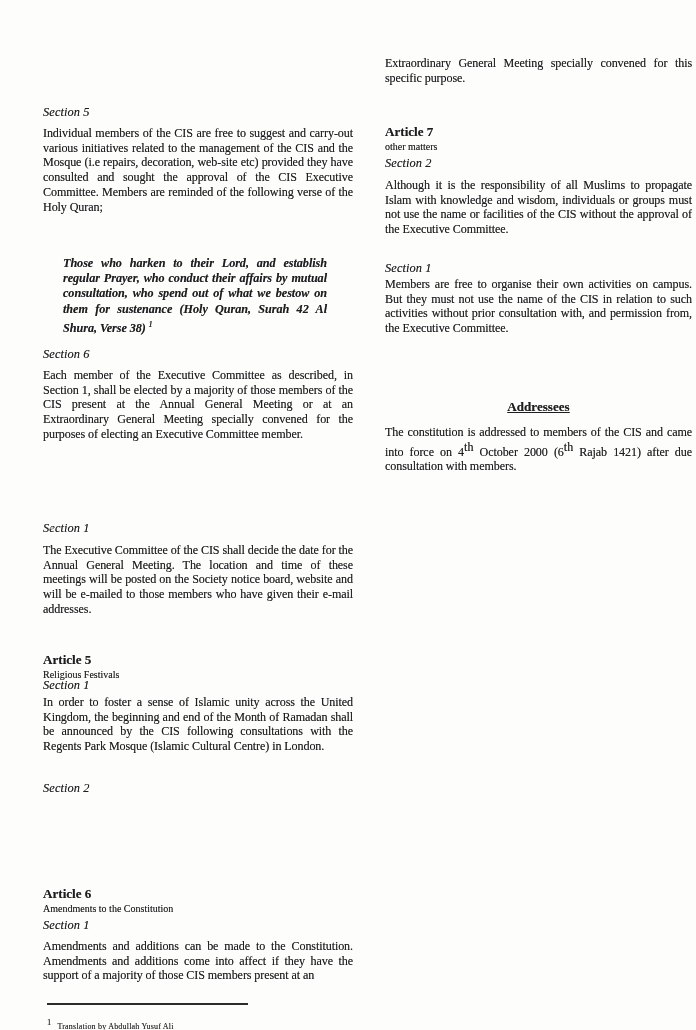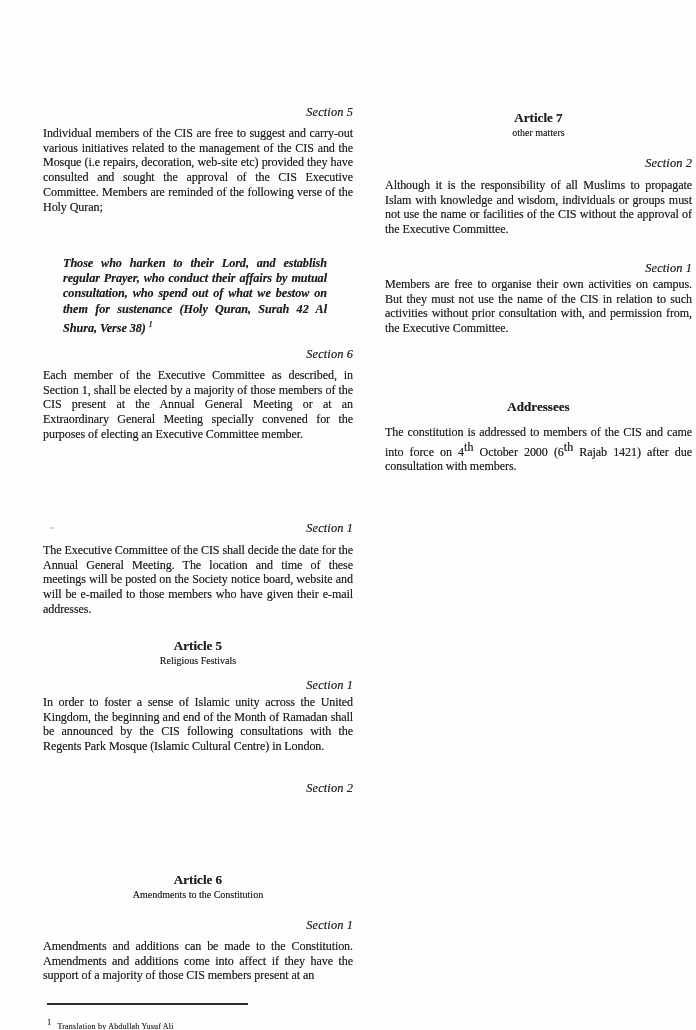--- a/index.html
+++ b/index.html
@@ -15,27 +15,27 @@
     overflow: hidden;
   }
   .col { position: absolute; top: 0; height: 100%; }
   .col-left  { left: 43px;  width: 310px; }
   .col-right { left: 385px; width: 307px; }
   .block { position: absolute; left: 0; width: 100%; }
 
   .sec-h {
     font-style: italic;
     font-size: 12.4px;
-    text-align: right;
+    text-align: left;
     letter-spacing: 0.1px;
   }
-  .art-h { text-align: center; }
+  .art-h { text-align: left; margin-top: 14px; }
   .art-title { font-weight: bold; font-size: 13.1px; line-height: 15px; }
   .art-sub   { font-size: 10px; line-height: 15px; }
-  .addr-h { font-weight: bold; font-size: 13.1px; text-align: center; }
+  .addr-h { font-weight: bold; font-size: 13.1px; text-align: center; text-decoration: underline; }
 
   .body {
     margin: 0;
     font-size: 12.1px;
     line-height: 14.7px;
     text-align: justify;
     letter-spacing: -0.1px;
   }
   .quote {
     position: absolute;
@@ -108,20 +108,21 @@
       <div class="art-sub">Amendments to the Constitution</div>
     </div>
 
     <div class="block sec-h" style="top:918px">Section 1</div>
 
     <p class="block body" style="top:939px">Amendments and additions can be made to the Constitution. Amendments and additions come into affect if they have the support of a majority of those CIS members present at an</p>
   </div>
 
   <div class="col col-right">
 
+    <p class="block body" style="top:56px">Extraordinary General Meeting specially convened for this specific purpose.</p>
 
     <div class="block art-h" style="top:110px">
       <div class="art-title">Article 7</div>
       <div class="art-sub">other matters</div>
     </div>
 
     <div class="block sec-h" style="top:156px">Section 2</div>
 
     <p class="block body" style="top:178px">Although it is the responsibility of all Muslims to propagate Islam with knowledge and wisdom, individuals or groups must not use the name or facilities of the CIS without the approval of the Executive Committee.</p>
 

